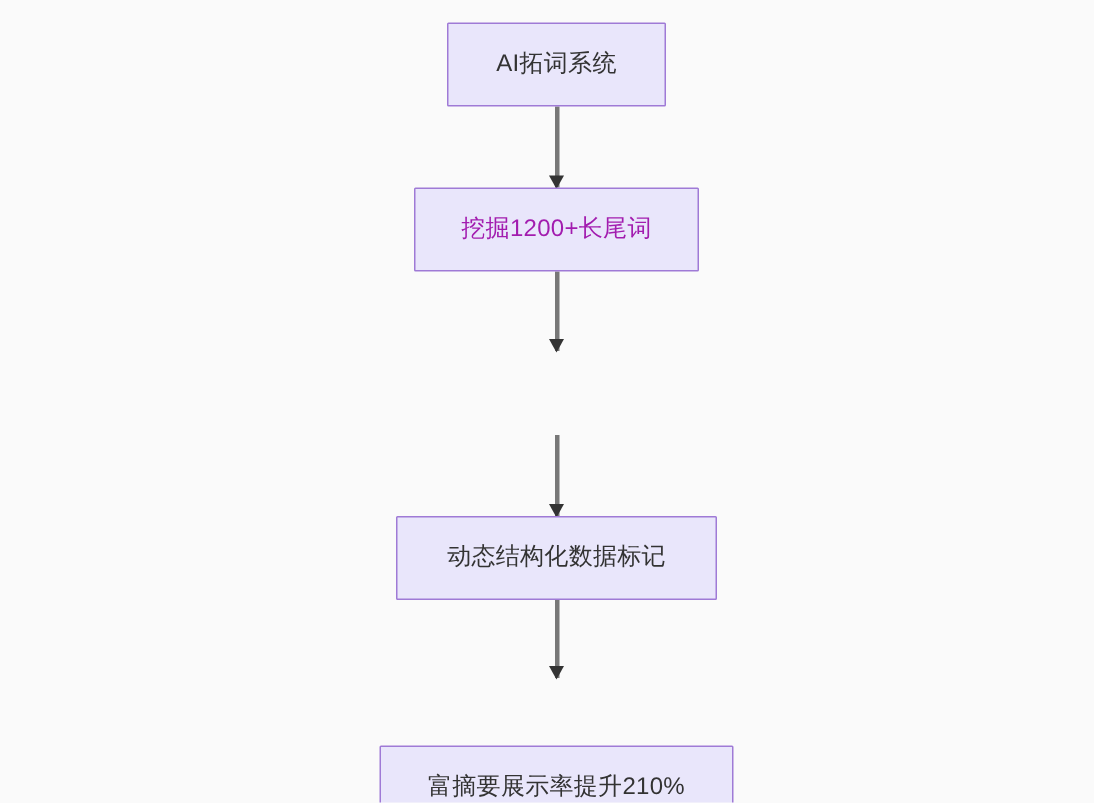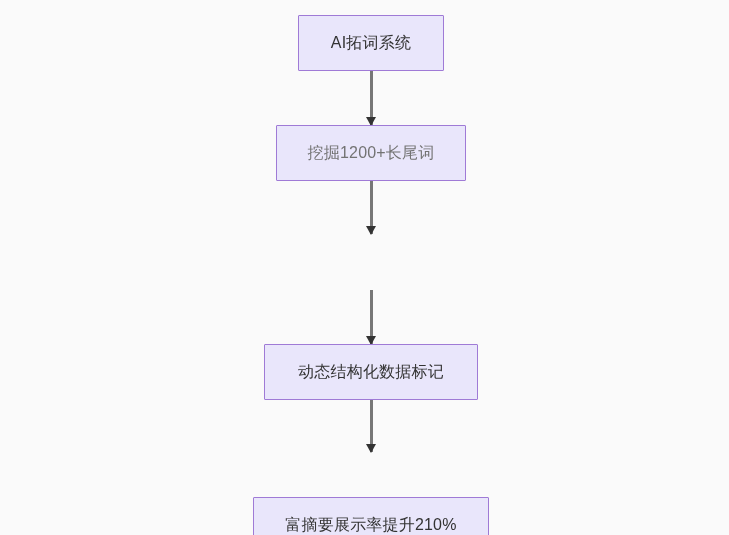--- a/index.html
+++ b/index.html
@@ -79,21 +79,21 @@
     <div class="arrowhead" style="border-top-color: rgb(51, 51, 51);"></div>
   </div>
   <div class="connector" style="left: 371px; top: 400px; height: 52px;">
     <div class="line" style="height: 52px; background: rgb(119, 119, 119);"></div>
     <div class="arrowhead" style="border-top-color: rgb(51, 51, 51);"></div>
   </div>
 
   <div class="node" style="left: 298px; top: 15px; width: 146px; height: 56px; background: rgb(233, 230, 251); border-color: rgb(159, 122, 214); color: rgb(51, 51, 51);">
     <span class="node-label">AI拓词系统</span>
   </div>
-  <div class="node" style="left: 276px; top: 125px; width: 190px; height: 56px; background: rgb(233, 230, 251); border-color: rgb(159, 122, 214); color: #737373;">
+  <div class="node" style="left: 276px; top: 125px; width: 190px; height: 56px; background: rgb(233, 230, 251); border-color: rgb(159, 122, 214); color: #a21caf;">
     <span class="node-label">挖掘1200+长尾词</span>
   </div>
   <div class="node" style="left: 264px; top: 344px; width: 214px; height: 56px; background: rgb(233, 230, 251); border-color: rgb(159, 122, 214); color: rgb(51, 51, 51); align-items: center;">
     <span class="node-label">动态结构化数据标记</span>
   </div>
   <div class="node" style="left: 253px; top: 452px; width: 236px; height: 56px; background: rgb(233, 230, 251); border-color: rgb(159, 122, 214); color: rgb(51, 51, 51); margin-top: 45px;">
     <span class="node-label">富摘要展示率提升210%</span>
   </div>
 
 </div>

